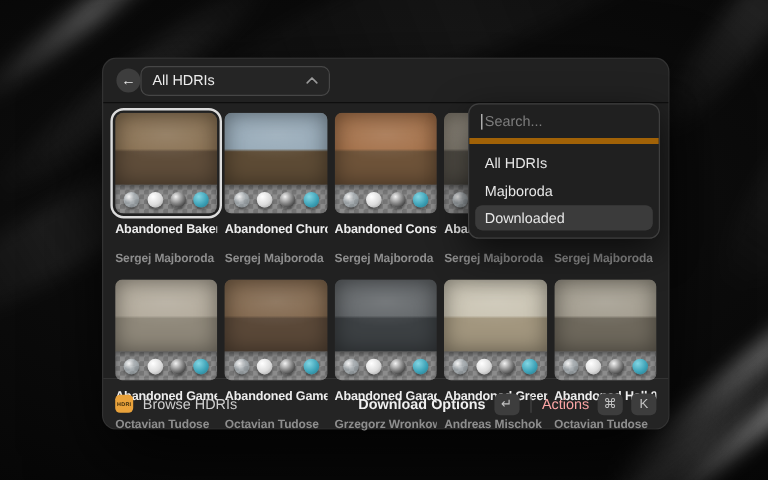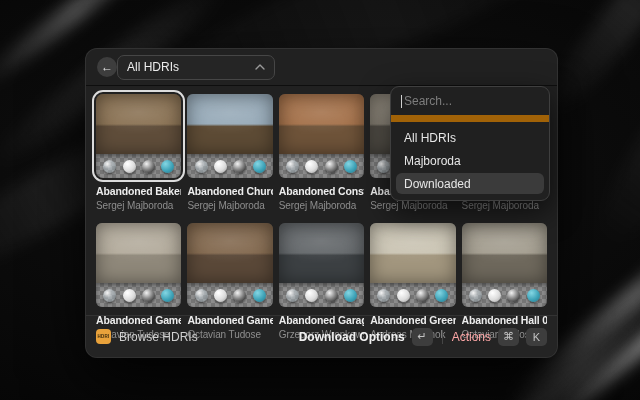--- a/index.html
+++ b/index.html
@@ -61,29 +61,29 @@
     background-size:8px 8px;background-position:0 0,4px 4px;
     box-shadow:inset 0 2px 4px rgba(0,0,0,.4);
     display:flex;align-items:center;justify-content:space-around;padding:0 4px;}
   .sph{width:13px;height:13px;border-radius:50%;box-shadow:0 2px 2px rgba(0,0,0,.35);}
   .sph.glass{background:radial-gradient(circle at 35% 30%, rgba(255,255,255,.9), rgba(205,218,226,.45) 40%, rgba(110,130,140,.35));}
   .sph.white{background:radial-gradient(circle at 35% 30%, #ffffff, #dcdcdc 55%, #9a9a9a);}
   .sph.chrome{background:radial-gradient(circle at 35% 30%, #f2f2f2, #8a8a8a 45%, #303030 85%);}
   .sph.teal{background:radial-gradient(circle at 35% 30%, #84d6e3, #3fa3b8 55%, #1f768a);}
   .card-title{margin-top:7px;font-size:10.5px;font-weight:700;color:#ededed;
     letter-spacing:-0.15px;white-space:nowrap;overflow:hidden;}
-  .card-author{margin-top:3px;font-size:10px;color:#8d8d8d;
-    letter-spacing:-0.1px;white-space:nowrap;overflow:hidden;}
+  .card-author{margin-top:13px;font-size:10px;color:#8d8d8d;
+    letter-spacing:-0.1px;white-space:nowrap;overflow:hidden;font-weight:bold;}
 
   
   .dropdown{position:absolute;left:304px;top:37px;width:160px;
     background:#202020;border:1px solid #3f3f3f;border-radius:9px;z-index:20;
     box-shadow:0 10px 30px rgba(0,0,0,.65);box-sizing:border-box;overflow:hidden;}
   .dd-search{height:28px;display:flex;align-items:center;padding:0 10px;
-    border-bottom:7px solid #a16207;}
+    border-bottom:5px solid #a16207;}
   .caret{width:1px;height:13px;background:#d0d0d0;margin-right:2px;}
   .dd-search-ph{font-size:12px;color:#7d7d7d;}
   .dd-options{padding:5px 5px 6px;}
   .dd-option{height:21px;display:flex;align-items:center;padding:0 8px;margin-top:2px;
     border-radius:6px;font-size:12px;color:#e6e6e6;}
   .dd-option:first-child{margin-top:0;}
   .dd-option.active{background:#3b3b3b;}
 
   
   .footer{position:absolute;left:0;right:0;bottom:0;height:42px;

